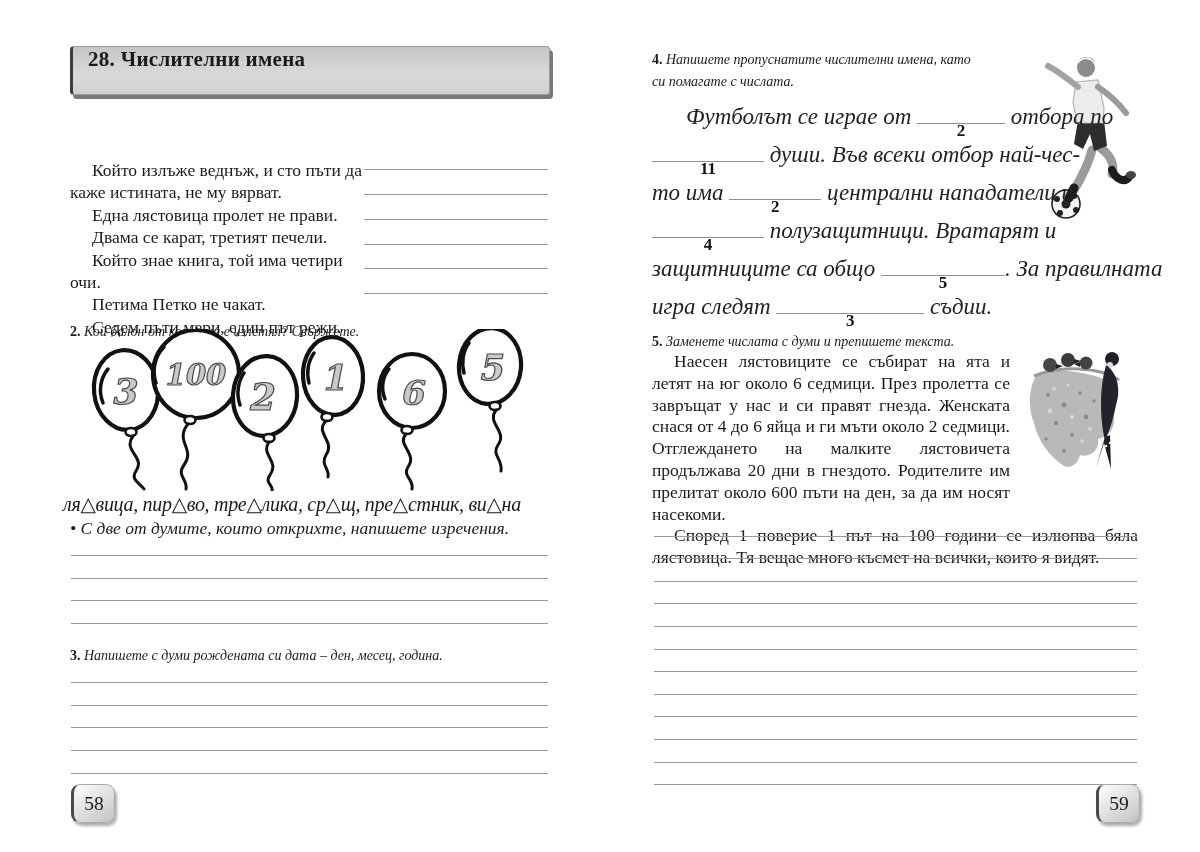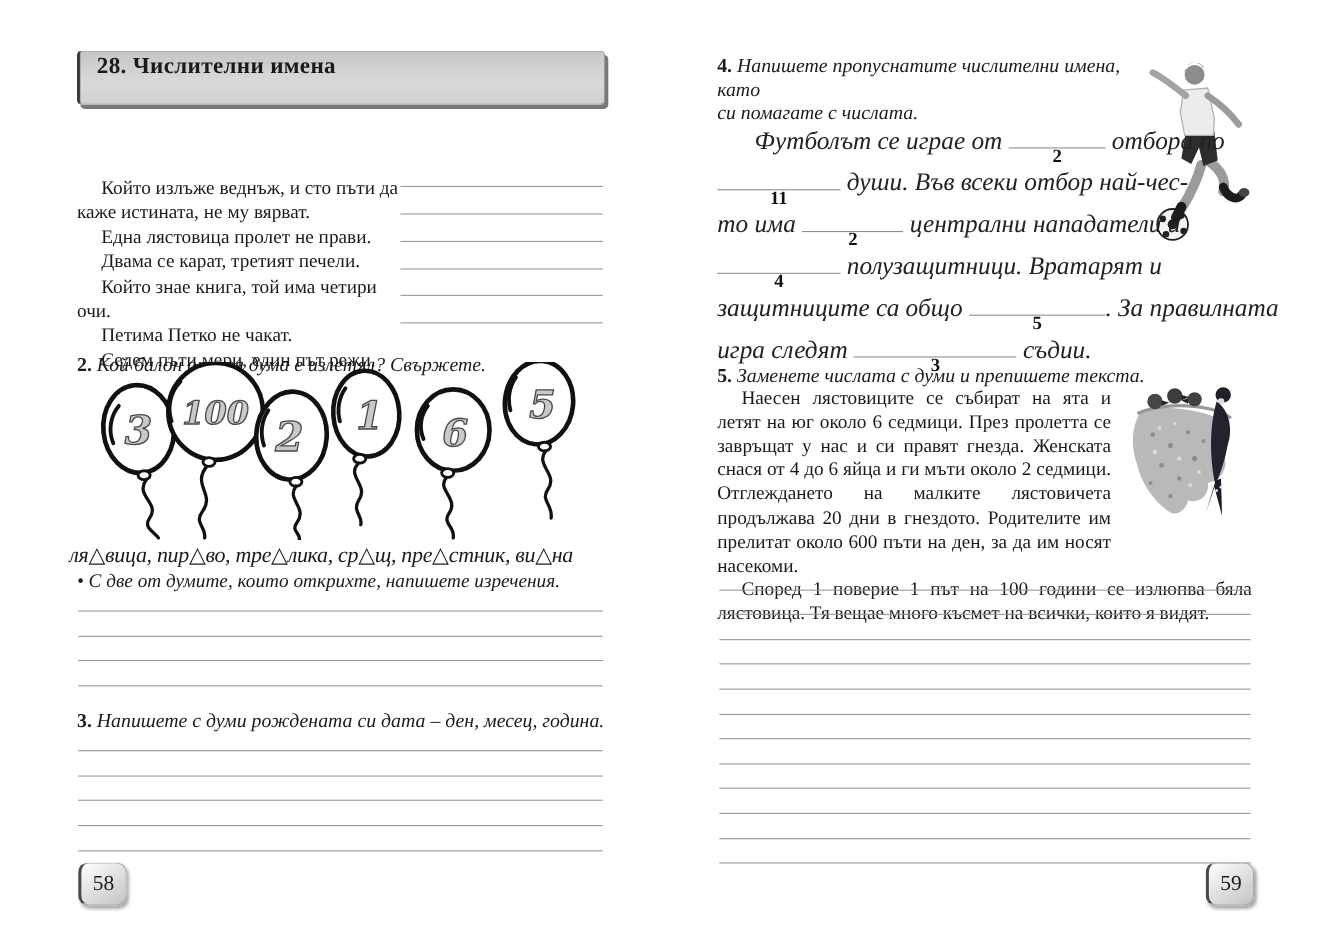--- a/index.html
+++ b/index.html
@@ -8,21 +8,21 @@
   .abs{position:absolute;}
 
   
   .title-box{left:70px;top:46px;width:476px;height:47px;border-radius:4px;
     background:linear-gradient(180deg,#c6c6c6 0%,#d9d9d9 60%,#d0d0d0 100%);
     border:1px solid #9a9a9a;border-left:3px solid #3c3c3c;
     box-shadow:3px 4px 0 #787878;display:flex;align-items:flex-start;}
   .title-box h1{margin:0 0 0 15px;font-size:21px;font-weight:bold;letter-spacing:.3px;}
 
   
-  .exhead{font-size:18px;line-height:21.5px;}
+  .exhead{font-size:14px;line-height:21.5px;}
   .exnum{font-weight:bold;font-style:normal;}
   .extext{font-style:italic;}
 
   
   #proverbs{left:70px;top:159px;width:302px;font-size:17.5px;line-height:22.4px;}
   .pline.ind{text-indent:22px;}
 
   
   #ex1-lines{left:364px;top:145px;width:184px;}
   .aline{height:23.9px;border-bottom:1.4px solid #9a9a9a;}
@@ -36,21 +36,21 @@
   #balloons{left:84px;top:329px;}
   .bnum-svg{font-family:"DejaVu Serif",serif;font-style:italic;font-weight:bold;
             fill:#c9c9c9;stroke:#4a4a4a;stroke-width:1.2px;}
   #wordlist{left:63px;top:468px;width:500px;font-size:20px;font-style:italic;
             letter-spacing:-.3px;white-space:nowrap;margin-top:24px;}
   #bullet-line{left:70px;top:518px;width:485px;font-size:17.5px;font-style:italic;}
 
   
   #ex4-rows{left:652px;top:100px;width:490px;}
   .hwrow{height:38px;font-style:italic;font-size:23px;white-space:nowrap;color:#222;}
-  .hwrow.indent{padding-left:34px;margin-top:11px;}
+  .hwrow.indent{padding-left:34px;}
   .blank{display:inline-block;position:relative;border-bottom:1.6px solid #8f8f8f;
          height:1em;vertical-align:baseline;}
   .b0{width:88px;} .b1{width:112px;} .b2{width:92px;}
   .b3{width:112px;} .b4{width:124px;} .b5{width:148px;}
   .bnum{position:absolute;top:100%;left:50%;transform:translateX(-50%);
         font-style:normal;font-weight:bold;font-size:17px;line-height:16px;color:#111;}
 
   
   #ex5-body{left:652px;top:351px;width:486px;font-size:17.5px;line-height:21.8px;text-align:justify;}
   #ex5-body p{margin:0;text-indent:22px;}

